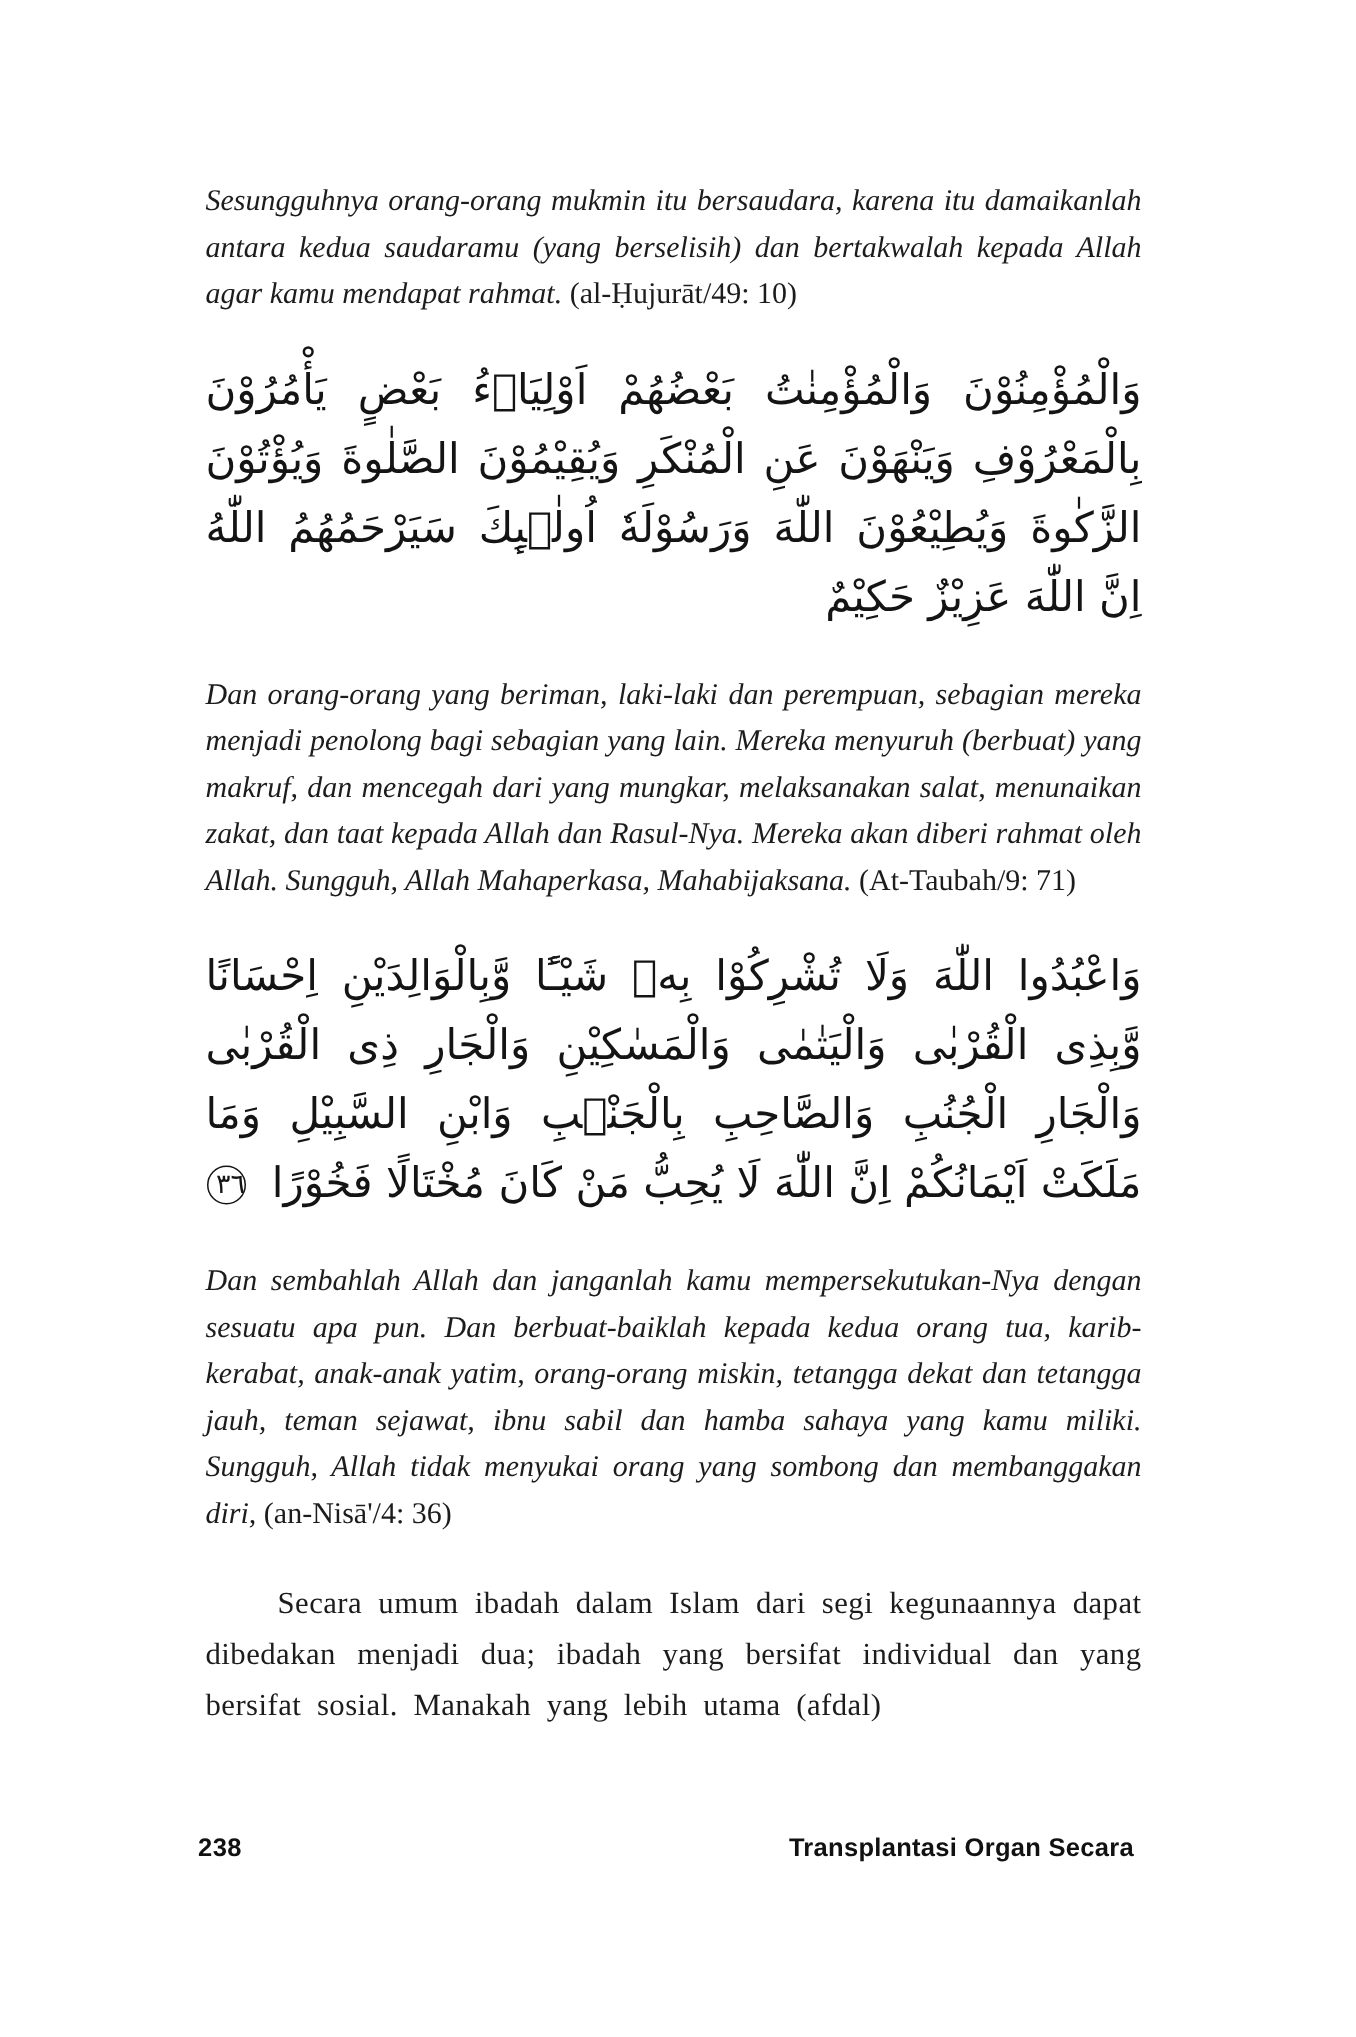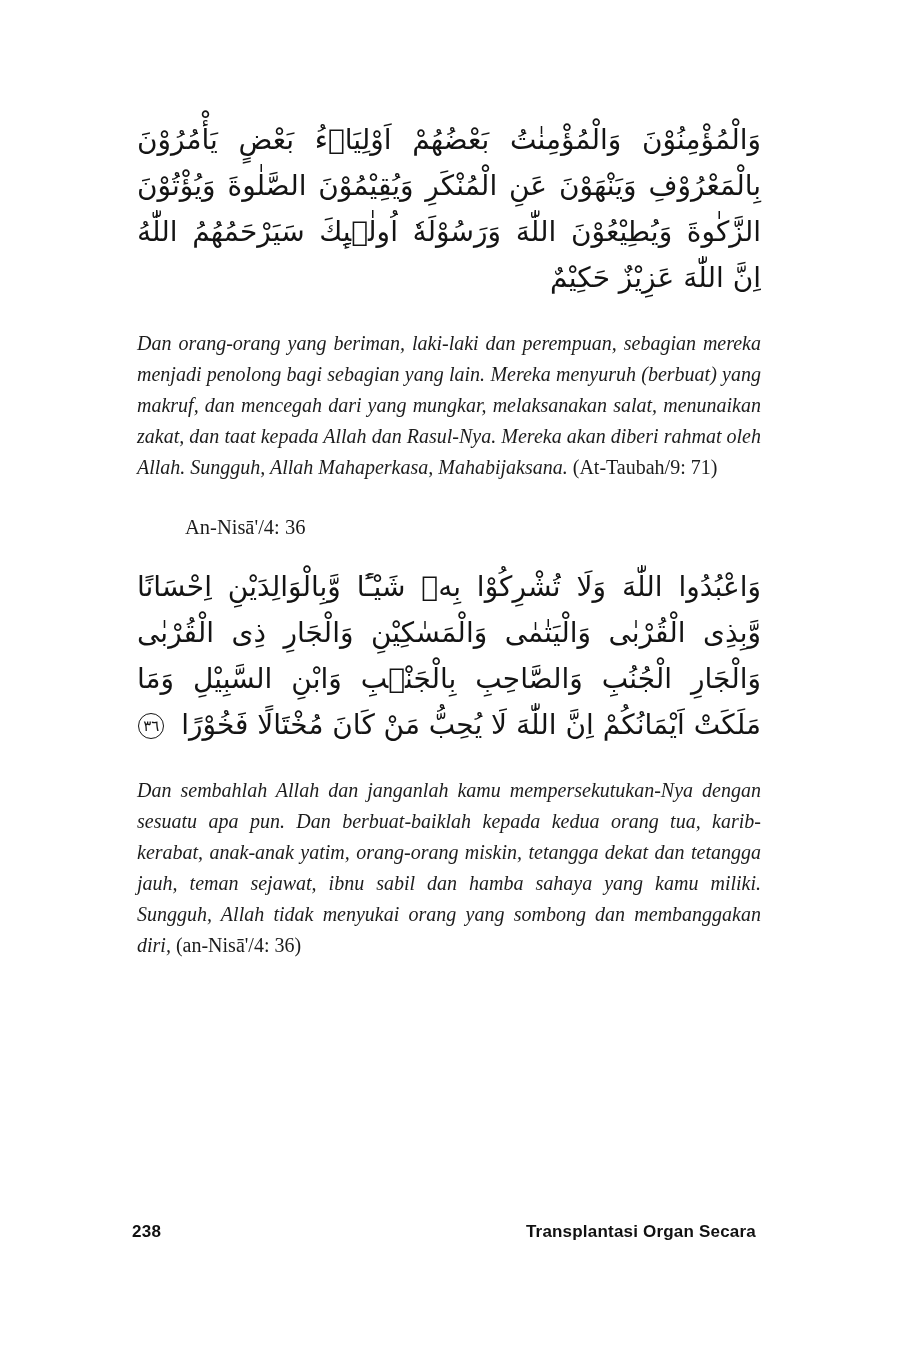--- a/index.html
+++ b/index.html
@@ -31,25 +31,24 @@
     font-family: "DejaVu Sans", sans-serif;
     font-size: 28px;
     line-height: 46px;
     color: #141414;
   }
   .arabic.centered { text-align: center; }
   .arabic.justified { text-align: justify; }
 
   .ayah-marker {
     display: inline-block;
-    font-size: 15px;
+    font-size: 18px;
     line-height: 24px;
     width: 26px;
     height: 26px;
-    text-align: center;
     border: 1.5px solid #141414;
     border-radius: 50%;
     vertical-align: middle;
     margin-right: 8px;
   }
 
   
   .translation {
     font-size: 20px;
     line-height: 31px;
@@ -99,39 +98,42 @@
   .footer .book-title { font-weight: 600; letter-spacing: 0.2px; }
 </style>
 </head>
 <body>
 
 <div class="book-page">
 
   <div class="content">
 
 
+    <p class="translation t-after-arabic">
+      <span class="ital">Sesungguhnya orang-orang mukmin itu bersaudara, karena itu damaikanlah antara kedua saudaramu (yang berselisih) dan bertakwalah kepada Allah agar kamu mendapat rahmat.</span><span class="ref"> (al-Ḥujurāt/49: 10)</span>
+    </p>
 
 
     <p class="arabic justified arabic-after-heading">وَالْمُؤْمِنُوْنَ وَالْمُؤْمِنٰتُ بَعْضُهُمْ اَوْلِيَاۤءُ بَعْضٍ يَأْمُرُوْنَ بِالْمَعْرُوْفِ وَيَنْهَوْنَ عَنِ الْمُنْكَرِ وَيُقِيْمُوْنَ الصَّلٰوةَ وَيُؤْتُوْنَ الزَّكٰوةَ وَيُطِيْعُوْنَ اللّٰهَ وَرَسُوْلَهٗ اُولٰۤىِٕكَ سَيَرْحَمُهُمُ اللّٰهُ اِنَّ اللّٰهَ عَزِيْزٌ حَكِيْمٌ</p>
 
     <p class="translation t-after-arabic">
       <span class="ital">Dan orang-orang yang beriman, laki-laki dan perempuan, sebagian mereka menjadi penolong bagi sebagian yang lain. Mereka menyuruh (berbuat) yang makruf, dan mencegah dari yang mungkar, melaksanakan salat, menunaikan zakat, dan taat kepada Allah dan Rasul-Nya. Mereka akan diberi rahmat oleh Allah. Sungguh, Allah Mahaperkasa, Mahabijaksana.</span><span class="ref"> (At-Taubah/9: 71)</span>
     </p>
 
-    <p class="heading">An-Nisā'/4: 36</p>
 
     <p class="arabic justified arabic-after-heading">
       <span>وَاعْبُدُوا اللّٰهَ وَلَا تُشْرِكُوْا بِهٖ شَيْـًٔا وَّبِالْوَالِدَيْنِ اِحْسَانًا وَّبِذِى الْقُرْبٰى وَالْيَتٰمٰى وَالْمَسٰكِيْنِ وَالْجَارِ ذِى الْقُرْبٰى وَالْجَارِ الْجُنُبِ وَالصَّاحِبِ بِالْجَنْۢبِ وَابْنِ السَّبِيْلِ وَمَا مَلَكَتْ اَيْمَانُكُمْ اِنَّ اللّٰهَ لَا يُحِبُّ مَنْ كَانَ مُخْتَالًا فَخُوْرًا</span>
       <span class="ayah-marker">٣٦</span>
     </p>
 
     <p class="translation t-after-arabic">
       <span class="ital">Dan sembahlah Allah dan janganlah kamu mempersekutukan-Nya dengan sesuatu apa pun. Dan berbuat-baiklah kepada kedua orang tua, karib-kerabat, anak-anak yatim, orang-orang miskin, tetangga dekat dan tetangga jauh, teman sejawat, ibnu sabil dan hamba sahaya yang kamu miliki. Sungguh, Allah tidak menyukai orang yang sombong dan membanggakan diri,</span><span class="ref"> (an-Nisā'/4: 36)</span>
     </p>
 
+    <p class="body-paragraph">Secara umum ibadah dalam Islam dari segi kegunaannya dapat dibedakan menjadi dua; ibadah yang bersifat individual dan yang bersifat sosial. Manakah yang lebih utama (afdal)</p>
 
   </div>
 
   <div class="footer">
     <span class="page-number">238</span>
     <span class="book-title">Transplantasi Organ Secara</span>
   </div>
 
 </div>
 

